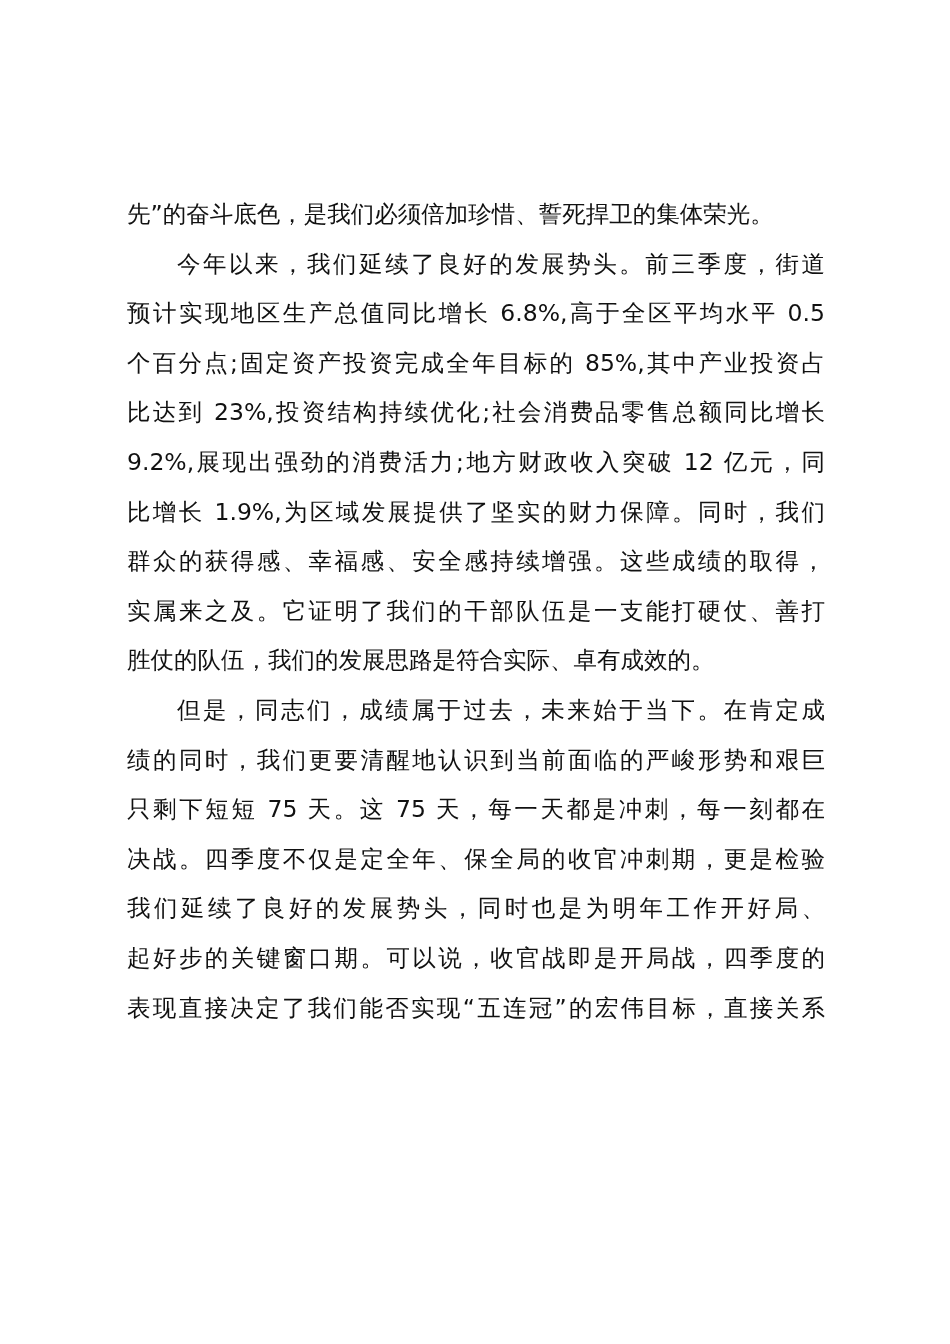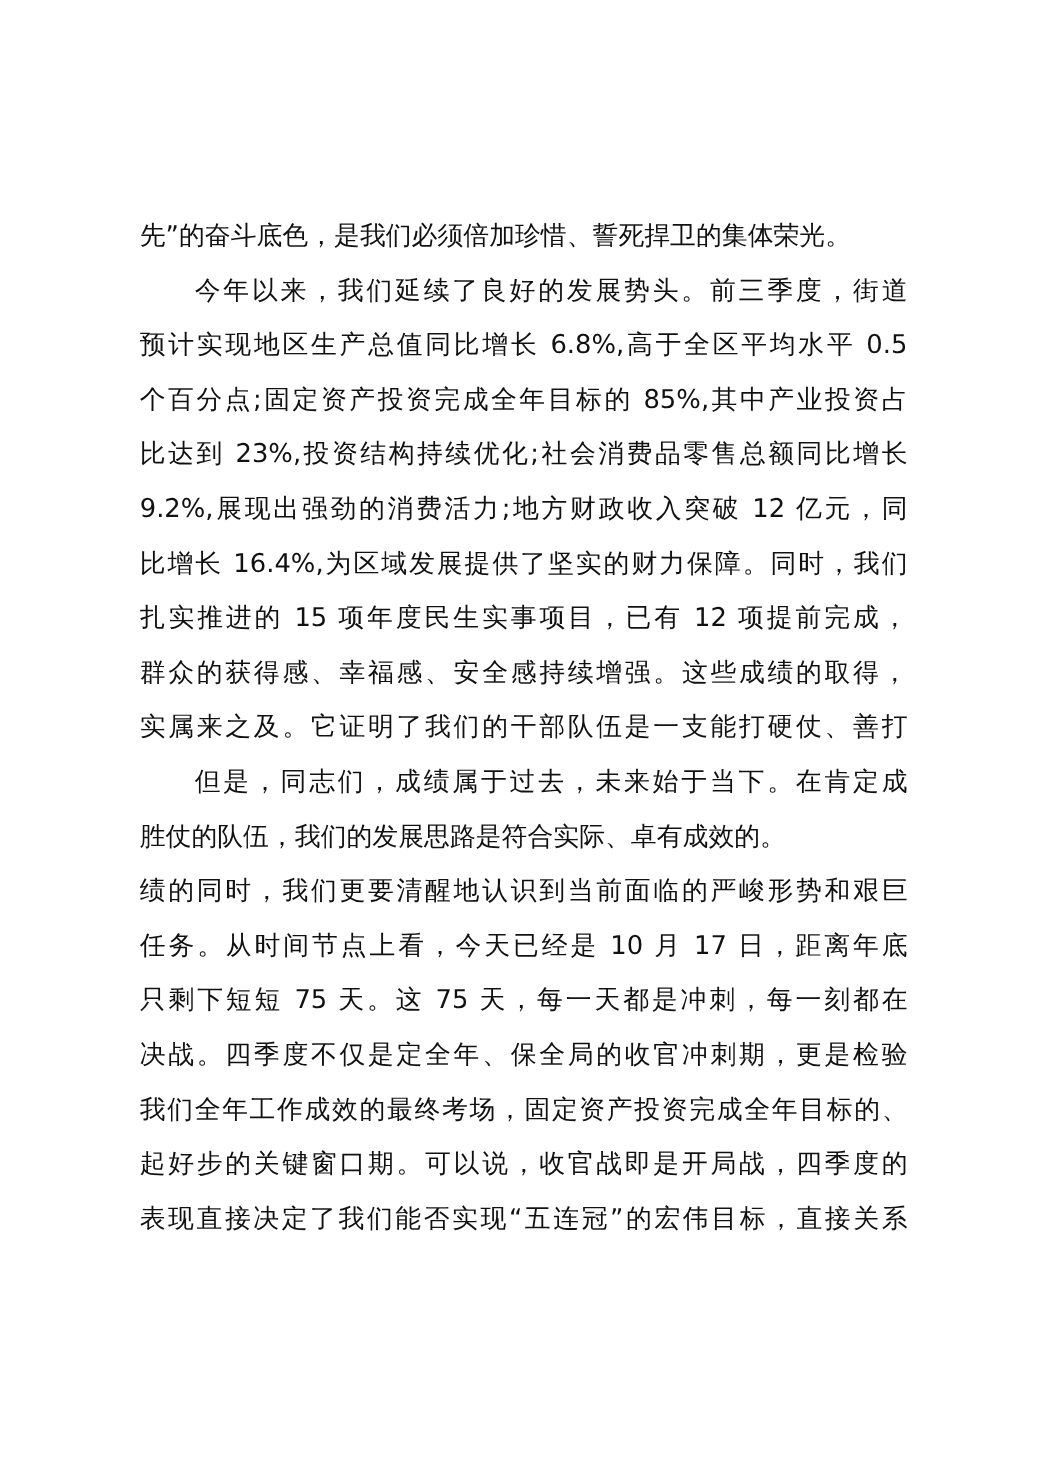--- a/index.html
+++ b/index.html
@@ -51,29 +51,27 @@
 <div class="page">
   <div class="body-text">
 
     <div class="line last">先”的奋斗底色，是我们必须倍加珍惜、誓死捍卫的集体荣光。</div>
 
     <div class="line indent">今年以来，我们延续了良好的发展势头。前三季度，街道</div>
     <div class="line">预计实现地区生产总值同比增长 6.8%,高于全区平均水平 0.5</div>
     <div class="line">个百分点;固定资产投资完成全年目标的 85%,其中产业投资占</div>
     <div class="line">比达到 23%,投资结构持续优化;社会消费品零售总额同比增长</div>
     <div class="line">9.2%,展现出强劲的消费活力;地方财政收入突破 12 亿元，同</div>
-    <div class="line">比增长 16.4%,为区域发展提供了坚实的财力保障。同时，我们</div>
-    <div class="line">扎实推进的 15 项年度民生实事项目，已有 12 项提前完成，</div>
+    <div class="line">比增长 1.9%,为区域发展提供了坚实的财力保障。同时，我们</div>
     <div class="line">群众的获得感、幸福感、安全感持续增强。这些成绩的取得，</div>
     <div class="line">实属来之及。它证明了我们的干部队伍是一支能打硬仗、善打</div>
+    <div class="line last">胜仗的队伍，我们的发展思路是符合实际、卓有成效的。</div>
+
     <div class="line indent">但是，同志们，成绩属于过去，未来始于当下。在肯定成</div>
-
-    <div class="line last">胜仗的队伍，我们的发展思路是符合实际、卓有成效的。</div>
     <div class="line">绩的同时，我们更要清醒地认识到当前面临的严峻形势和艰巨</div>
-    <div class="line">任务。从时间节点上看，今天已经是 10 月 17 日，距离年底</div>
     <div class="line">只剩下短短 75 天。这 75 天，每一天都是冲刺，每一刻都在</div>
     <div class="line">决战。四季度不仅是定全年、保全局的收官冲刺期，更是检验</div>
-    <div class="line">我们全年工作成效的最终考场，固定资产投资完成全年目标的、</div>
+    <div class="line">我们延续了良好的发展势头，同时也是为明年工作开好局、</div>
     <div class="line">起好步的关键窗口期。可以说，收官战即是开局战，四季度的</div>
     <div class="line">表现直接决定了我们能否实现“五连冠”的宏伟目标，直接关系</div>
 
   </div>
 </div>
 
 </body></html>

